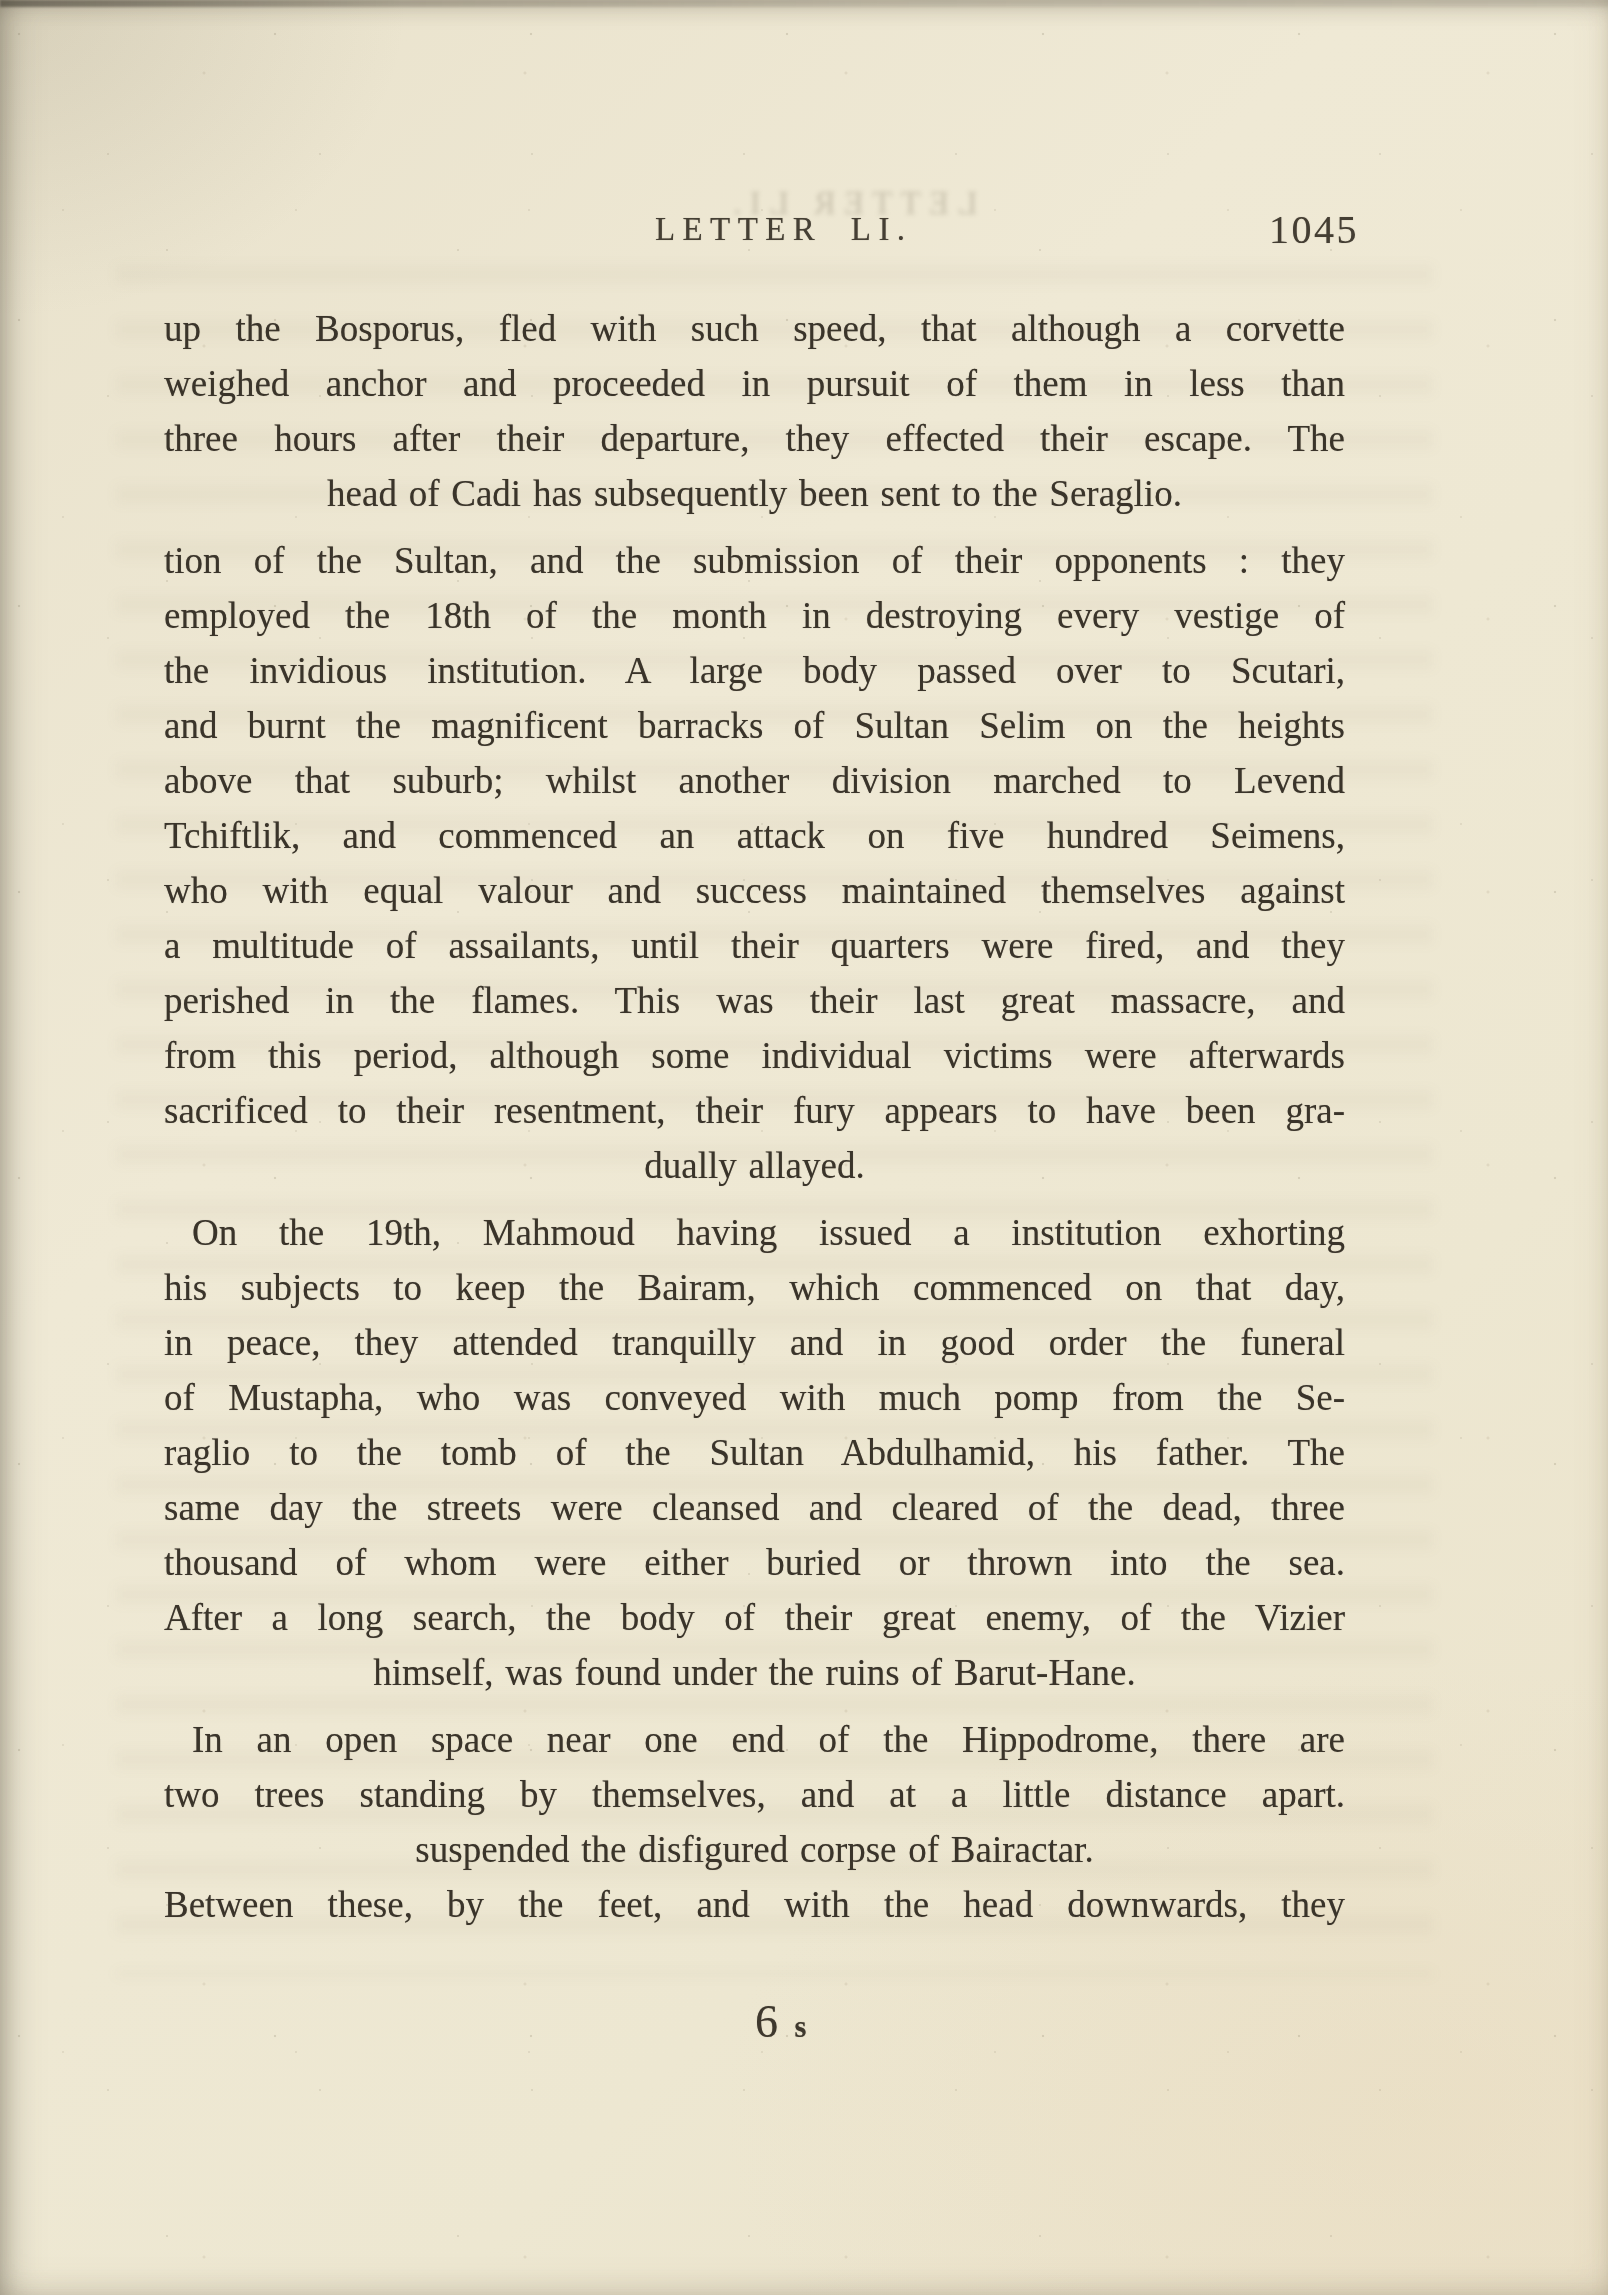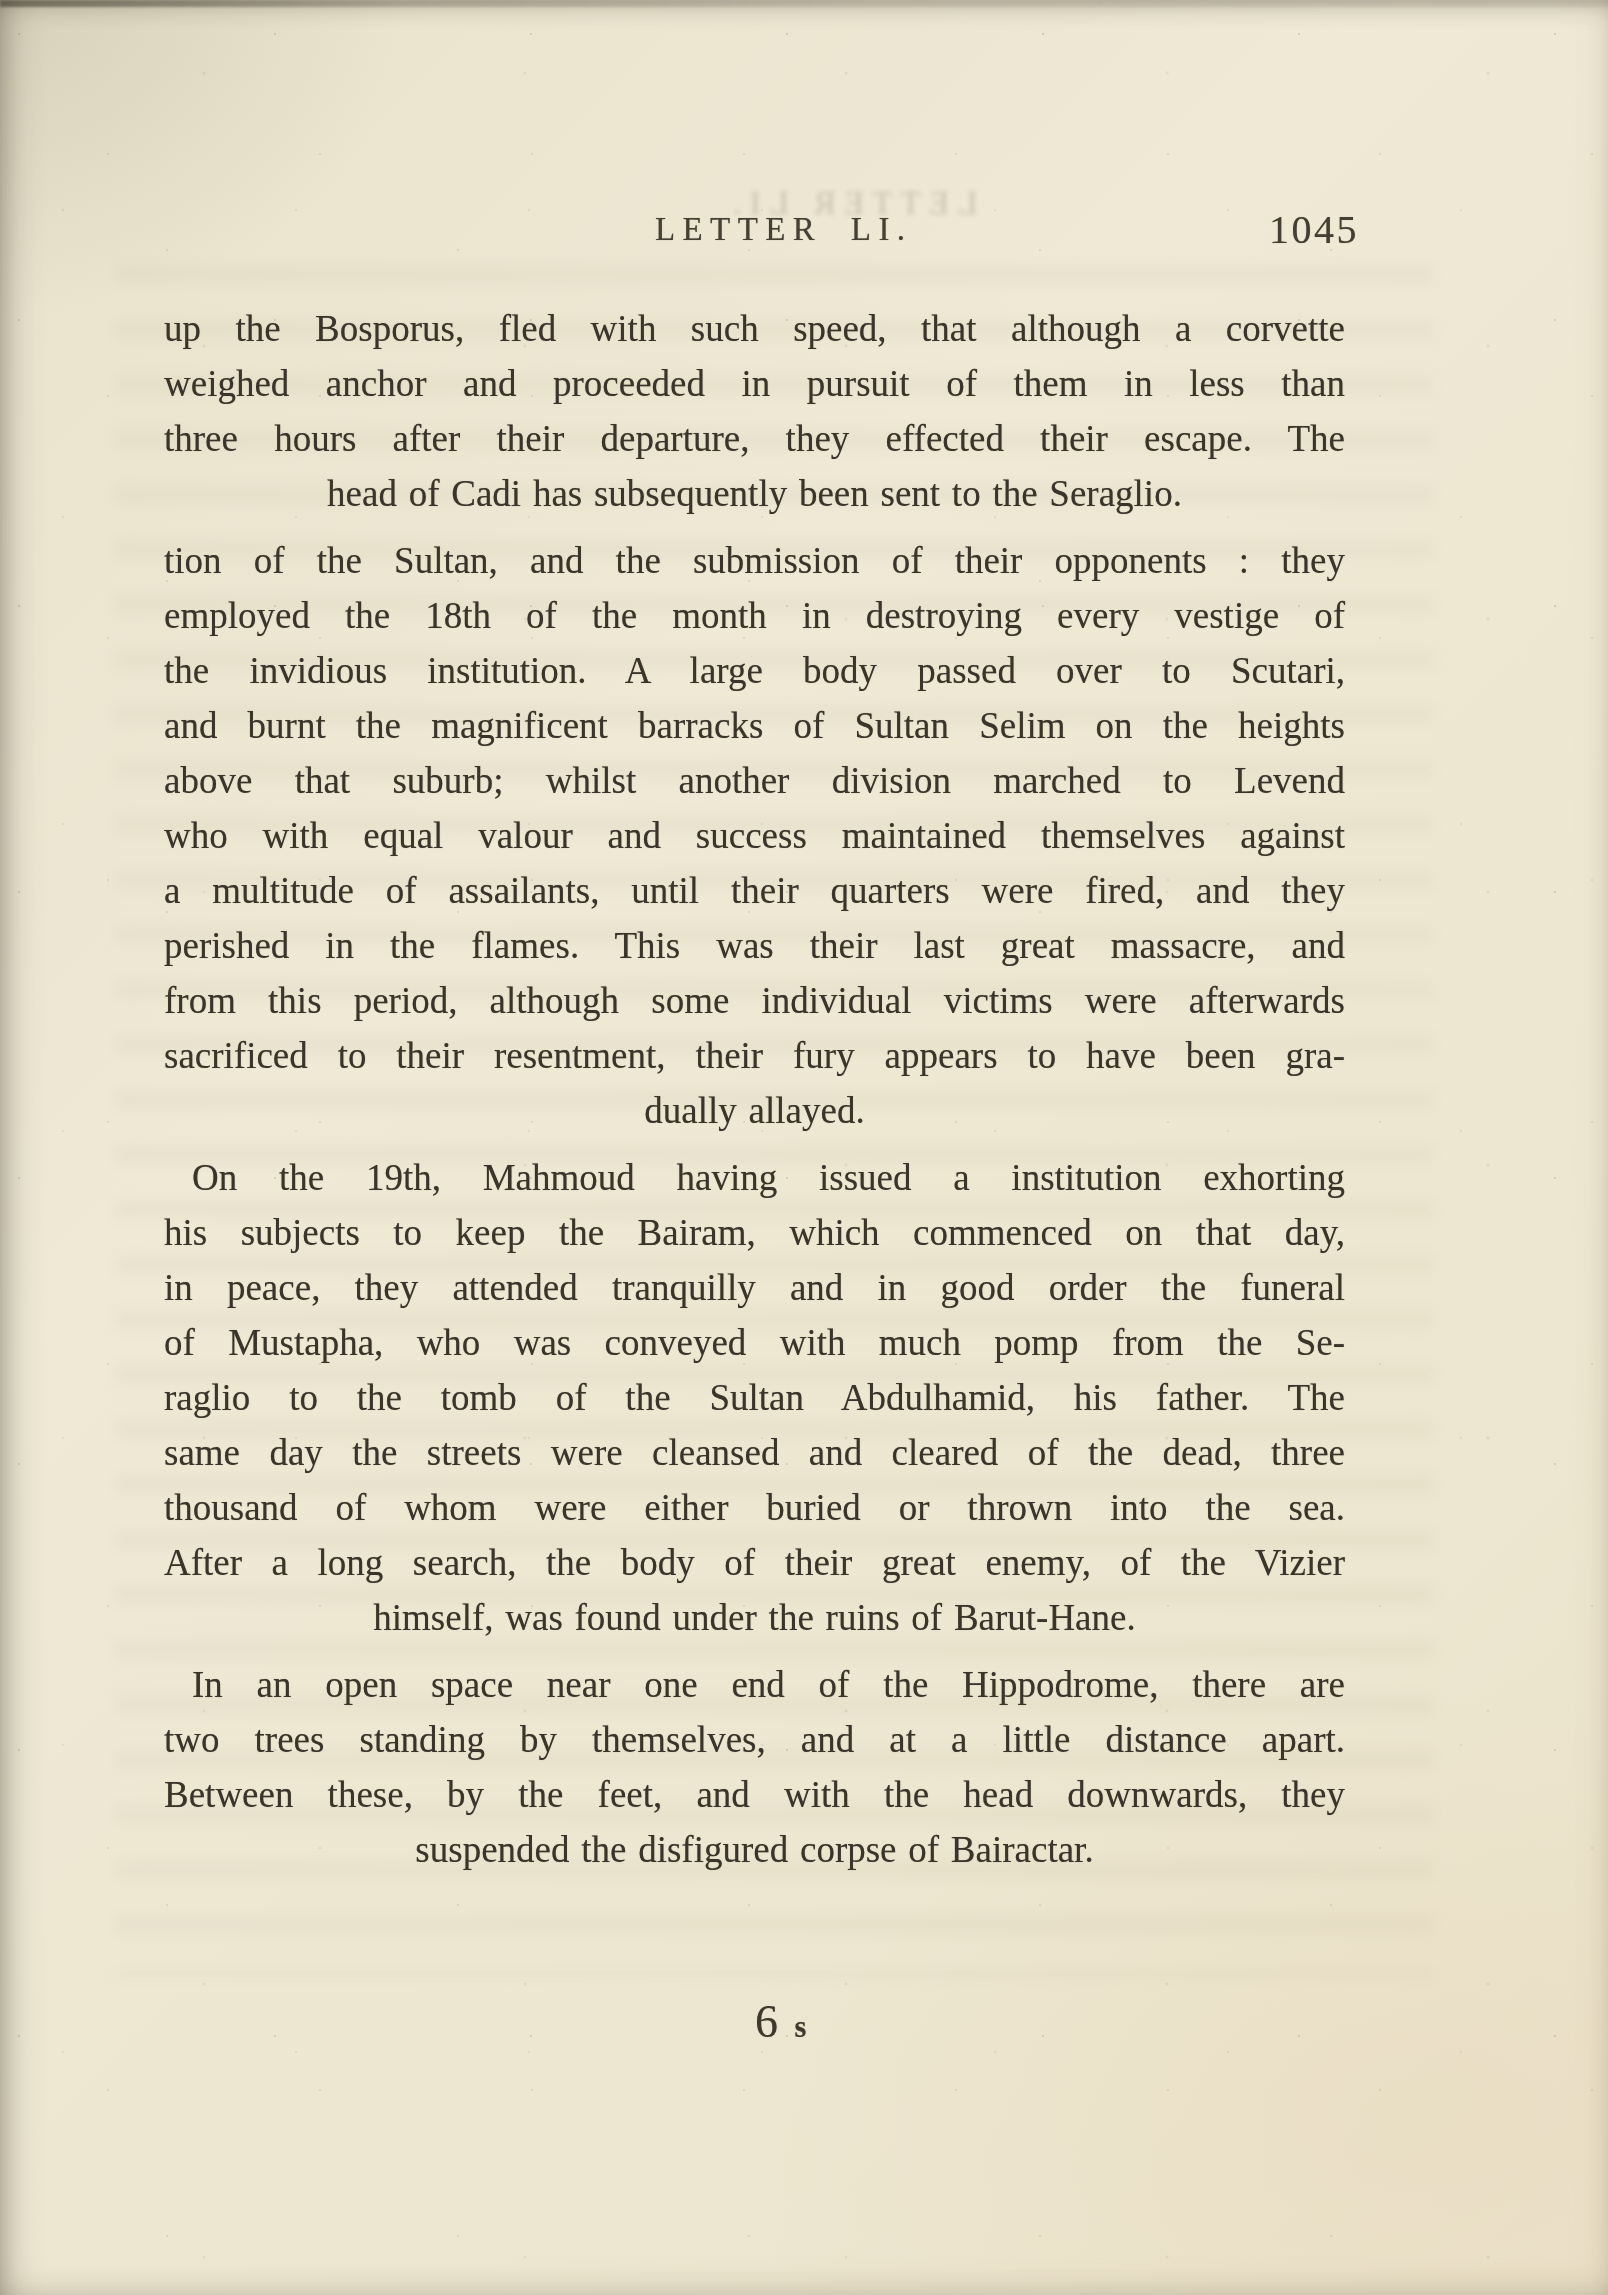--- a/index.html
+++ b/index.html
@@ -147,20 +147,21 @@
         <div class="line just">weighed anchor and proceeded in pursuit of them in less than</div>
         <div class="line just">three hours after their departure, they effected their escape. The</div>
         <div class="line">head of Cadi has subsequently been sent to the Seraglio.</div>
       </div>
       <div class="paragraph">
         <div class="line just">tion of the Sultan, and the submission of their opponents : they</div>
         <div class="line just">employed the 18th of the month in destroying every vestige of</div>
         <div class="line just">the invidious institution. A large body passed over to Scutari,</div>
         <div class="line just">and burnt the magnificent barracks of Sultan Selim on the heights</div>
         <div class="line just">above that suburb; whilst another division marched to Levend</div>
+        <div class="line just">Tchiftlik, and commenced an attack on five hundred Seimens,</div>
         <div class="line just">who with equal valour and success maintained themselves against</div>
         <div class="line just">a multitude of assailants, until their quarters were fired, and they</div>
         <div class="line just">perished in the flames. This was their last great massacre, and</div>
         <div class="line just">from this period, although some individual victims were afterwards</div>
         <div class="line just">sacrificed to their resentment, their fury appears to have been gra-</div>
         <div class="line">dually allayed.</div>
       </div>
       <div class="paragraph">
         <div class="line just indent">On the 19th, Mahmoud having issued a institution exhorting</div>
         <div class="line just">his subjects to keep the Bairam, which commenced on that day,</div>
@@ -168,22 +169,22 @@
         <div class="line just">of Mustapha, who was conveyed with much pomp from the Se-</div>
         <div class="line just">raglio to the tomb of the Sultan Abdulhamid, his father. The</div>
         <div class="line just">same day the streets were cleansed and cleared of the dead, three</div>
         <div class="line just">thousand of whom were either buried or thrown into the sea.</div>
         <div class="line just">After a long search, the body of their great enemy, of the Vizier</div>
         <div class="line">himself, was found under the ruins of Barut-Hane.</div>
       </div>
       <div class="paragraph">
         <div class="line just indent">In an open space near one end of the Hippodrome, there are</div>
         <div class="line just">two trees standing by themselves, and at a little distance apart.</div>
+        <div class="line">suspended the disfigured corpse of Bairactar.</div>
         <div class="line just">Between these, by the feet, and with the head downwards, they</div>
-        <div class="line">suspended the disfigured corpse of Bairactar.</div>
       </div>
     </div>
 
   <div class="signature">
     <span>6</span><span class="sig-letter">s</span>
   </div>
 </div>
 
 
 </body></html>

